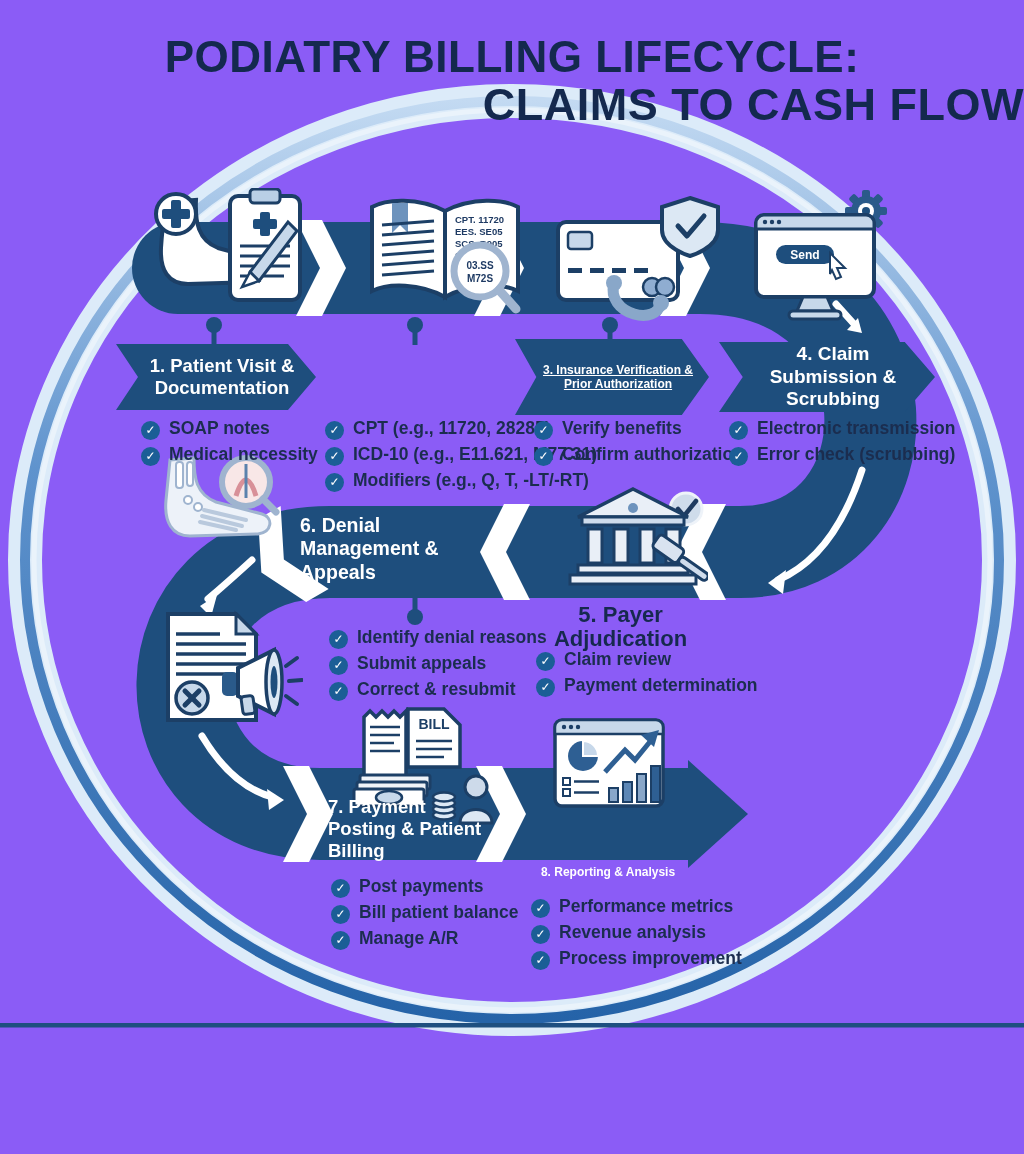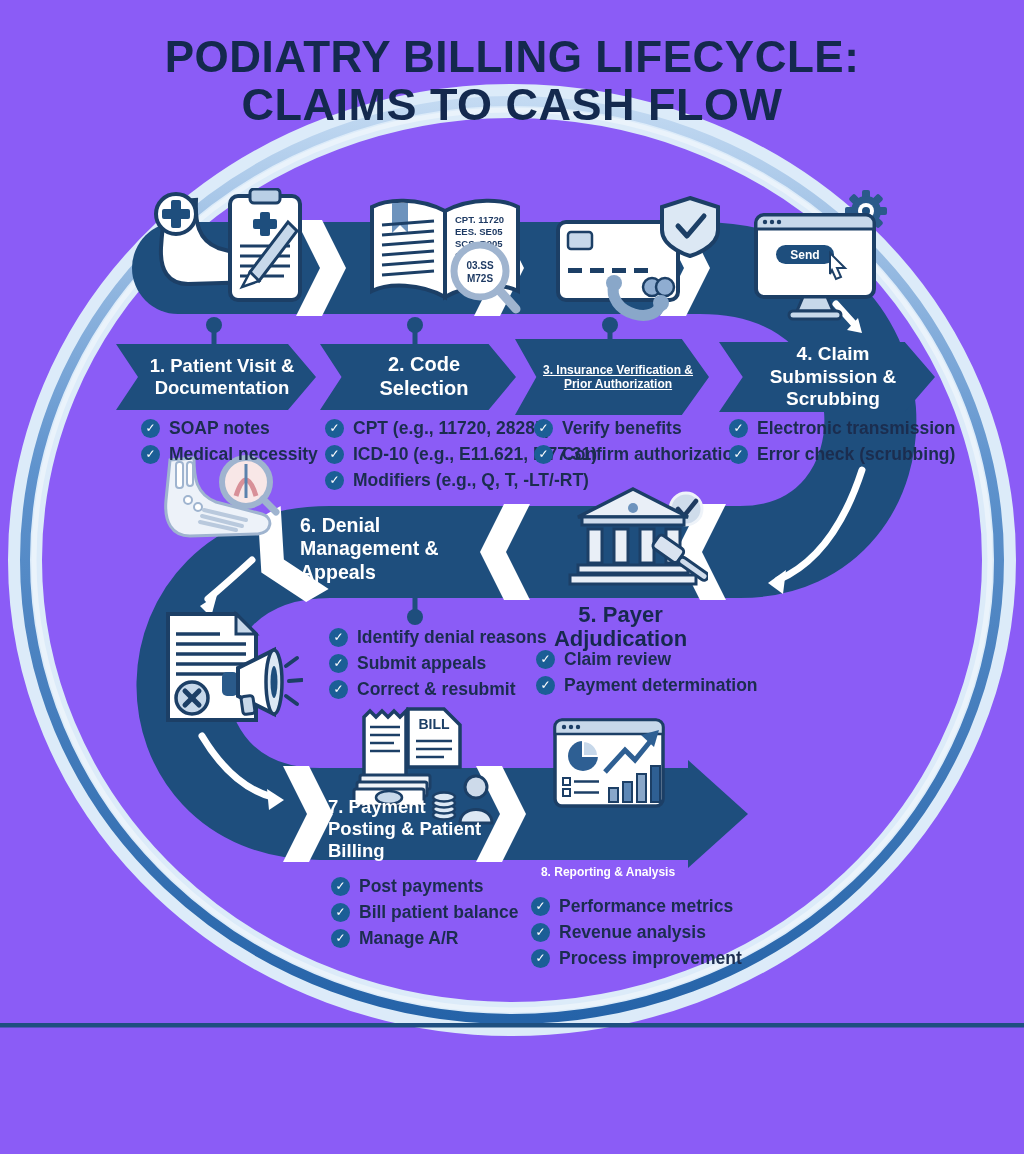--- a/index.html
+++ b/index.html
@@ -3,38 +3,38 @@
 <meta charset="utf-8">
 <style>
   html,body{margin:0;padding:0;background:#fff;}
   .stage{position:relative;width:1024px;height:1154px;background:#8b5cf6;overflow:hidden;
          font-family:"Liberation Sans", sans-serif;}
   .bgsvg{position:absolute;left:0;top:0;z-index:0;}
   .icon{position:absolute;z-index:2;}
   .title{position:absolute;left:0;top:34px;width:1024px;text-align:center;z-index:3;
          color:#14294e;font-weight:bold;line-height:1.06;letter-spacing:.5px;}
   .title .l1{font-size:44px;}
-  .title .l2{font-size:45px;}
+  .title .l2{font-size:45px;text-align:right;}
   .banner{position:absolute;z-index:1;background:#1e4e7d;color:#fff;font-weight:bold;
           display:flex;align-items:center;justify-content:center;text-align:center;
           clip-path:polygon(0 0,86% 0,100% 50%,86% 100%,0 100%,11% 50%);
           padding:0 14px 0 26px;box-sizing:border-box;line-height:1.18;}
   .b1{left:116px;top:344px;width:200px;height:66px;font-size:18.5px;}
   .b2{left:320px;top:344px;width:196px;height:66px;font-size:20px;}
   .b3{left:515px;top:339px;width:194px;height:76px;font-size:12px;text-decoration:underline;}
   .b4{left:719px;top:342px;width:216px;height:70px;font-size:19px;}
   .bandtext{position:absolute;z-index:3;color:#fff;font-weight:bold;text-align:left;
             display:flex;align-items:center;justify-content:center;line-height:1.2;}
   .b6{left:300px;top:510px;width:196px;height:78px;font-size:19.5px;}
   .b7{left:328px;top:800px;width:170px;height:58px;font-size:18.5px;}
   .b8{left:526px;top:800px;width:164px;height:58px;font-size:12px;margin-top:43px;}
   .s5title{position:absolute;z-index:3;left:538px;top:596px;width:165px;text-align:center;
            color:#16294e;font-weight:bold;font-size:22px;line-height:1.1;margin-top:7px;}
   .bl{position:absolute;z-index:3;}
-  .bullet{display:flex;align-items:flex-start;margin-bottom:3px;}
+  .bullet{display:flex;align-items:flex-end;margin-bottom:3px;}
   .chk{flex:0 0 auto;width:19px;height:19px;border-radius:50%;background:#1b5e96;color:#fff;
        font-size:12px;line-height:19px;text-align:center;margin:2px 9px 0 0;}
   .chk::before{content:"\2713";}
   .btxt{font-size:17.5px;font-weight:bold;color:#1b2d4f;line-height:23px;white-space:nowrap;}
   .bl1{left:141px;top:417px;} .bl2{left:325px;top:417px;} .bl3{left:534px;top:417px;}
   .bl4{left:729px;top:417px;} .bl5{left:536px;top:648px;} .bl6{left:329px;top:626px;}
   .bl7{left:331px;top:875px;} .bl8{left:531px;top:875px;margin-top:20px;}
 </style>
 </head>
 <body>
@@ -100,23 +100,20 @@
     <rect x="0" y="1023" width="1024" height="4.5" fill="#1e4f80"></rect>
   </svg>
 
   <div class="title">
     <div class="l1">PODIATRY BILLING LIFECYCLE:</div>
     <div class="l2">CLAIMS TO CASH FLOW</div>
   </div>
 
   <div class="banner b1">
     <span>1. Patient Visit &amp; Documentation</span>
-    </div>
-  <div class="banner b2">
-    <span>2. Code Selection</span>
     </div>
   <div class="banner b3">
     <span>3. Insurance Verification &amp; Prior Authorization</span>
     </div>
   <div class="banner b4">
     <span>4. Claim Submission &amp; Scrubbing</span>
     </div>
 
   <div class="bandtext b6">
     <span>6. Denial Management &amp; Appeals</span>

